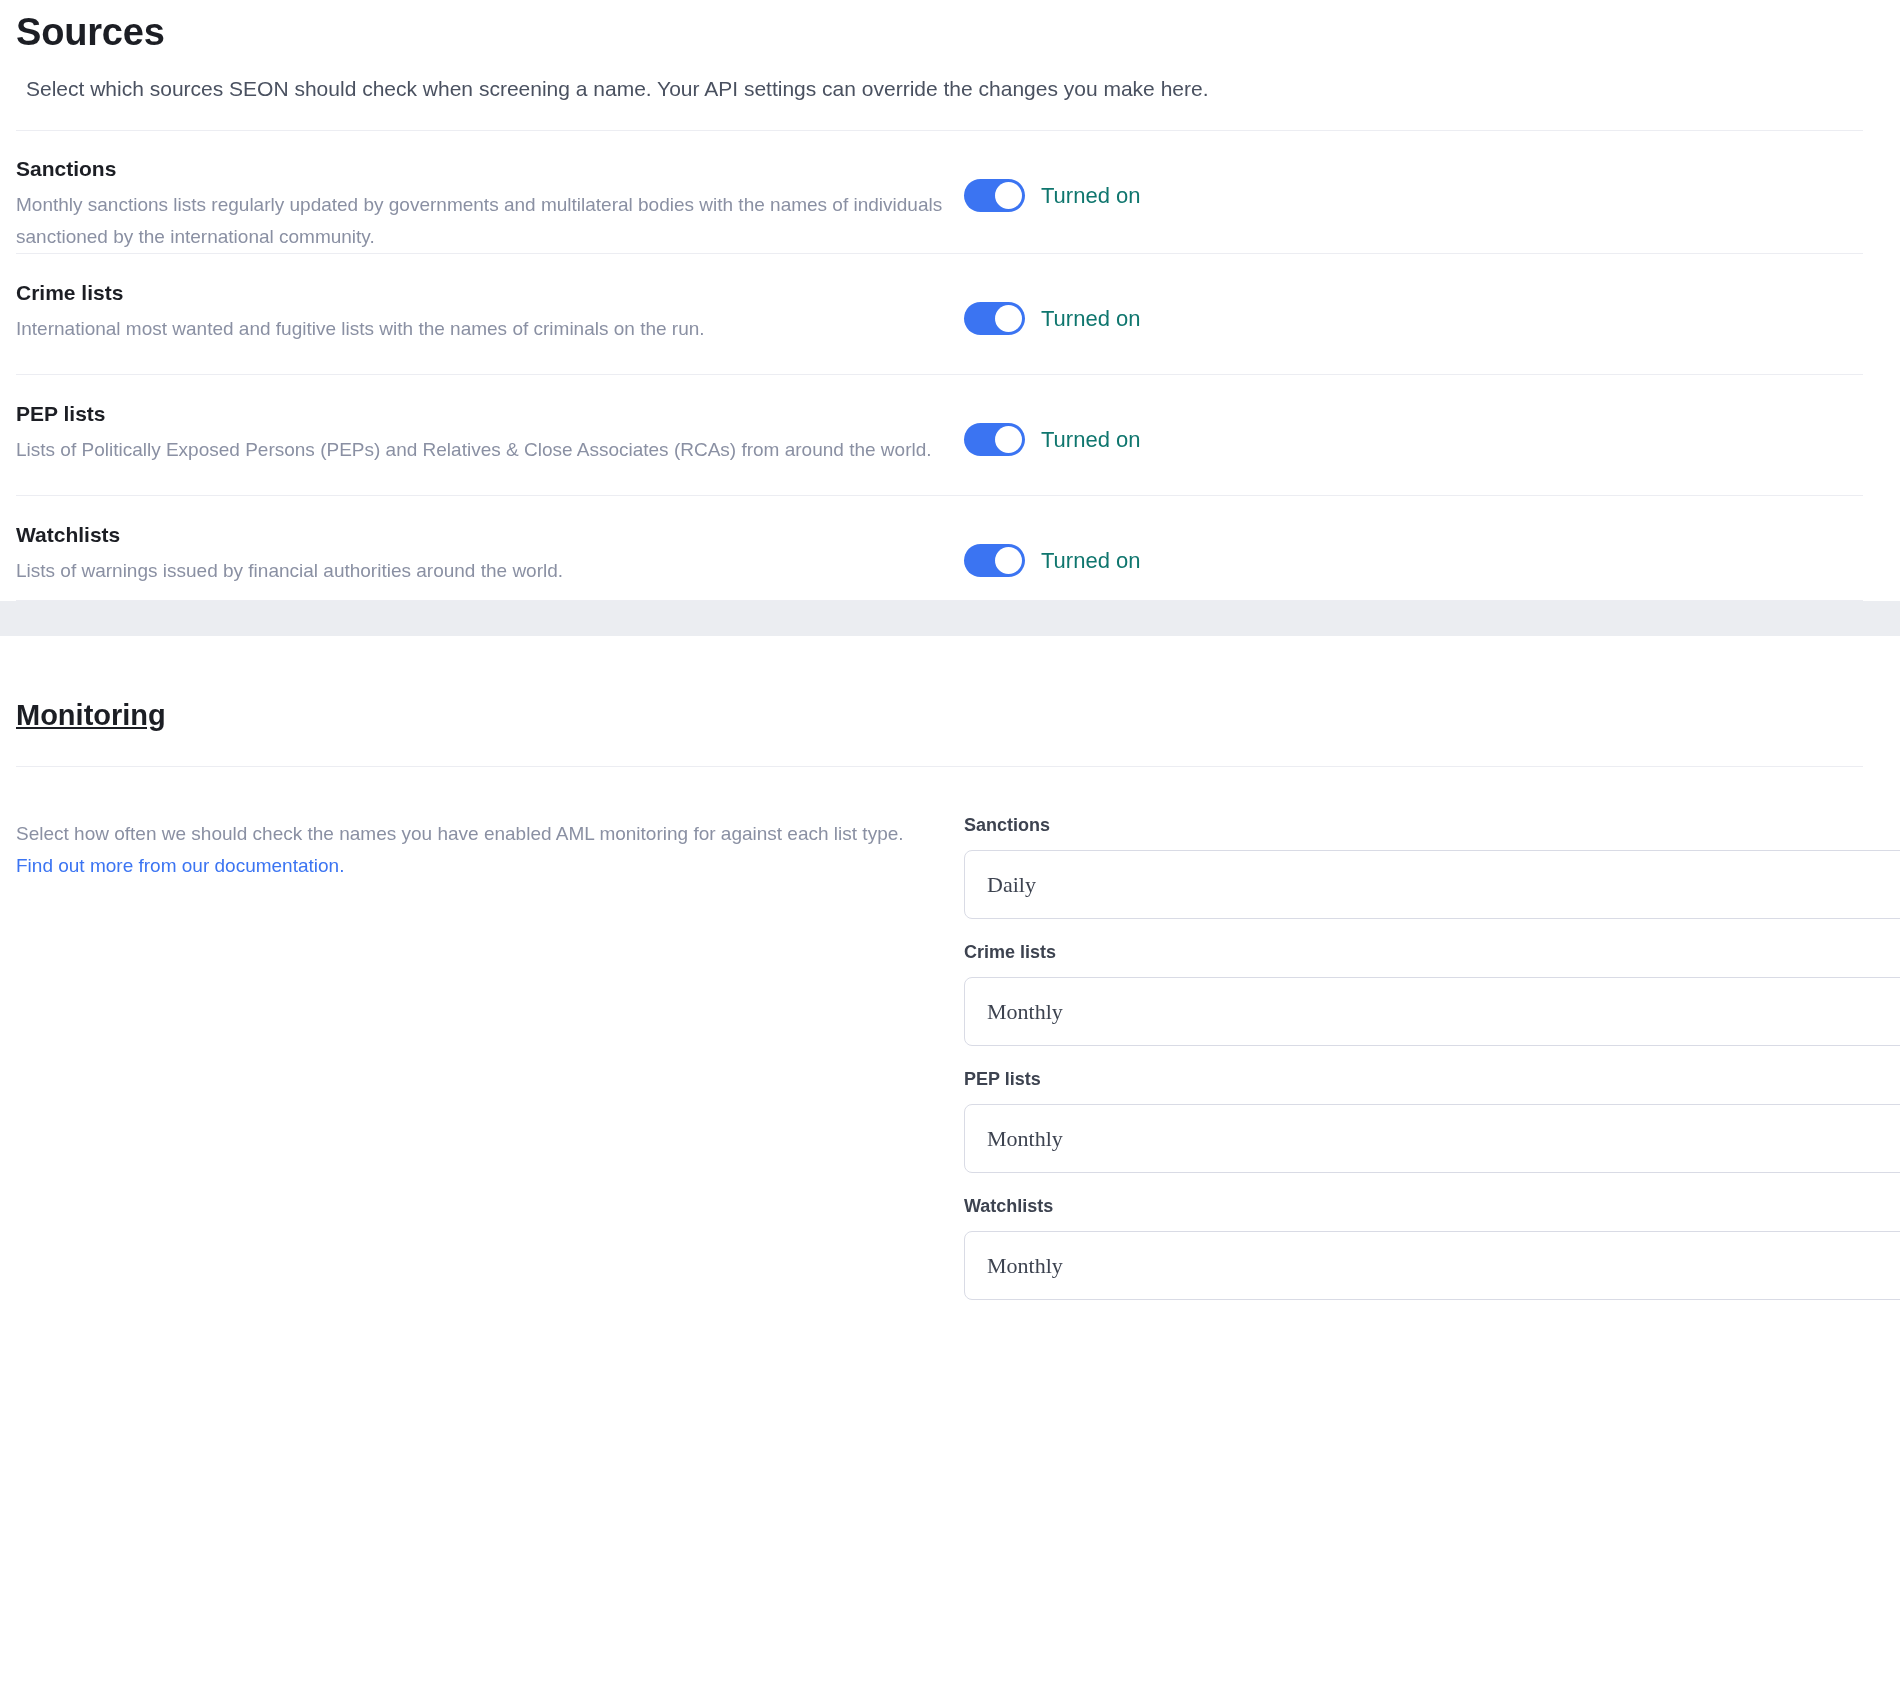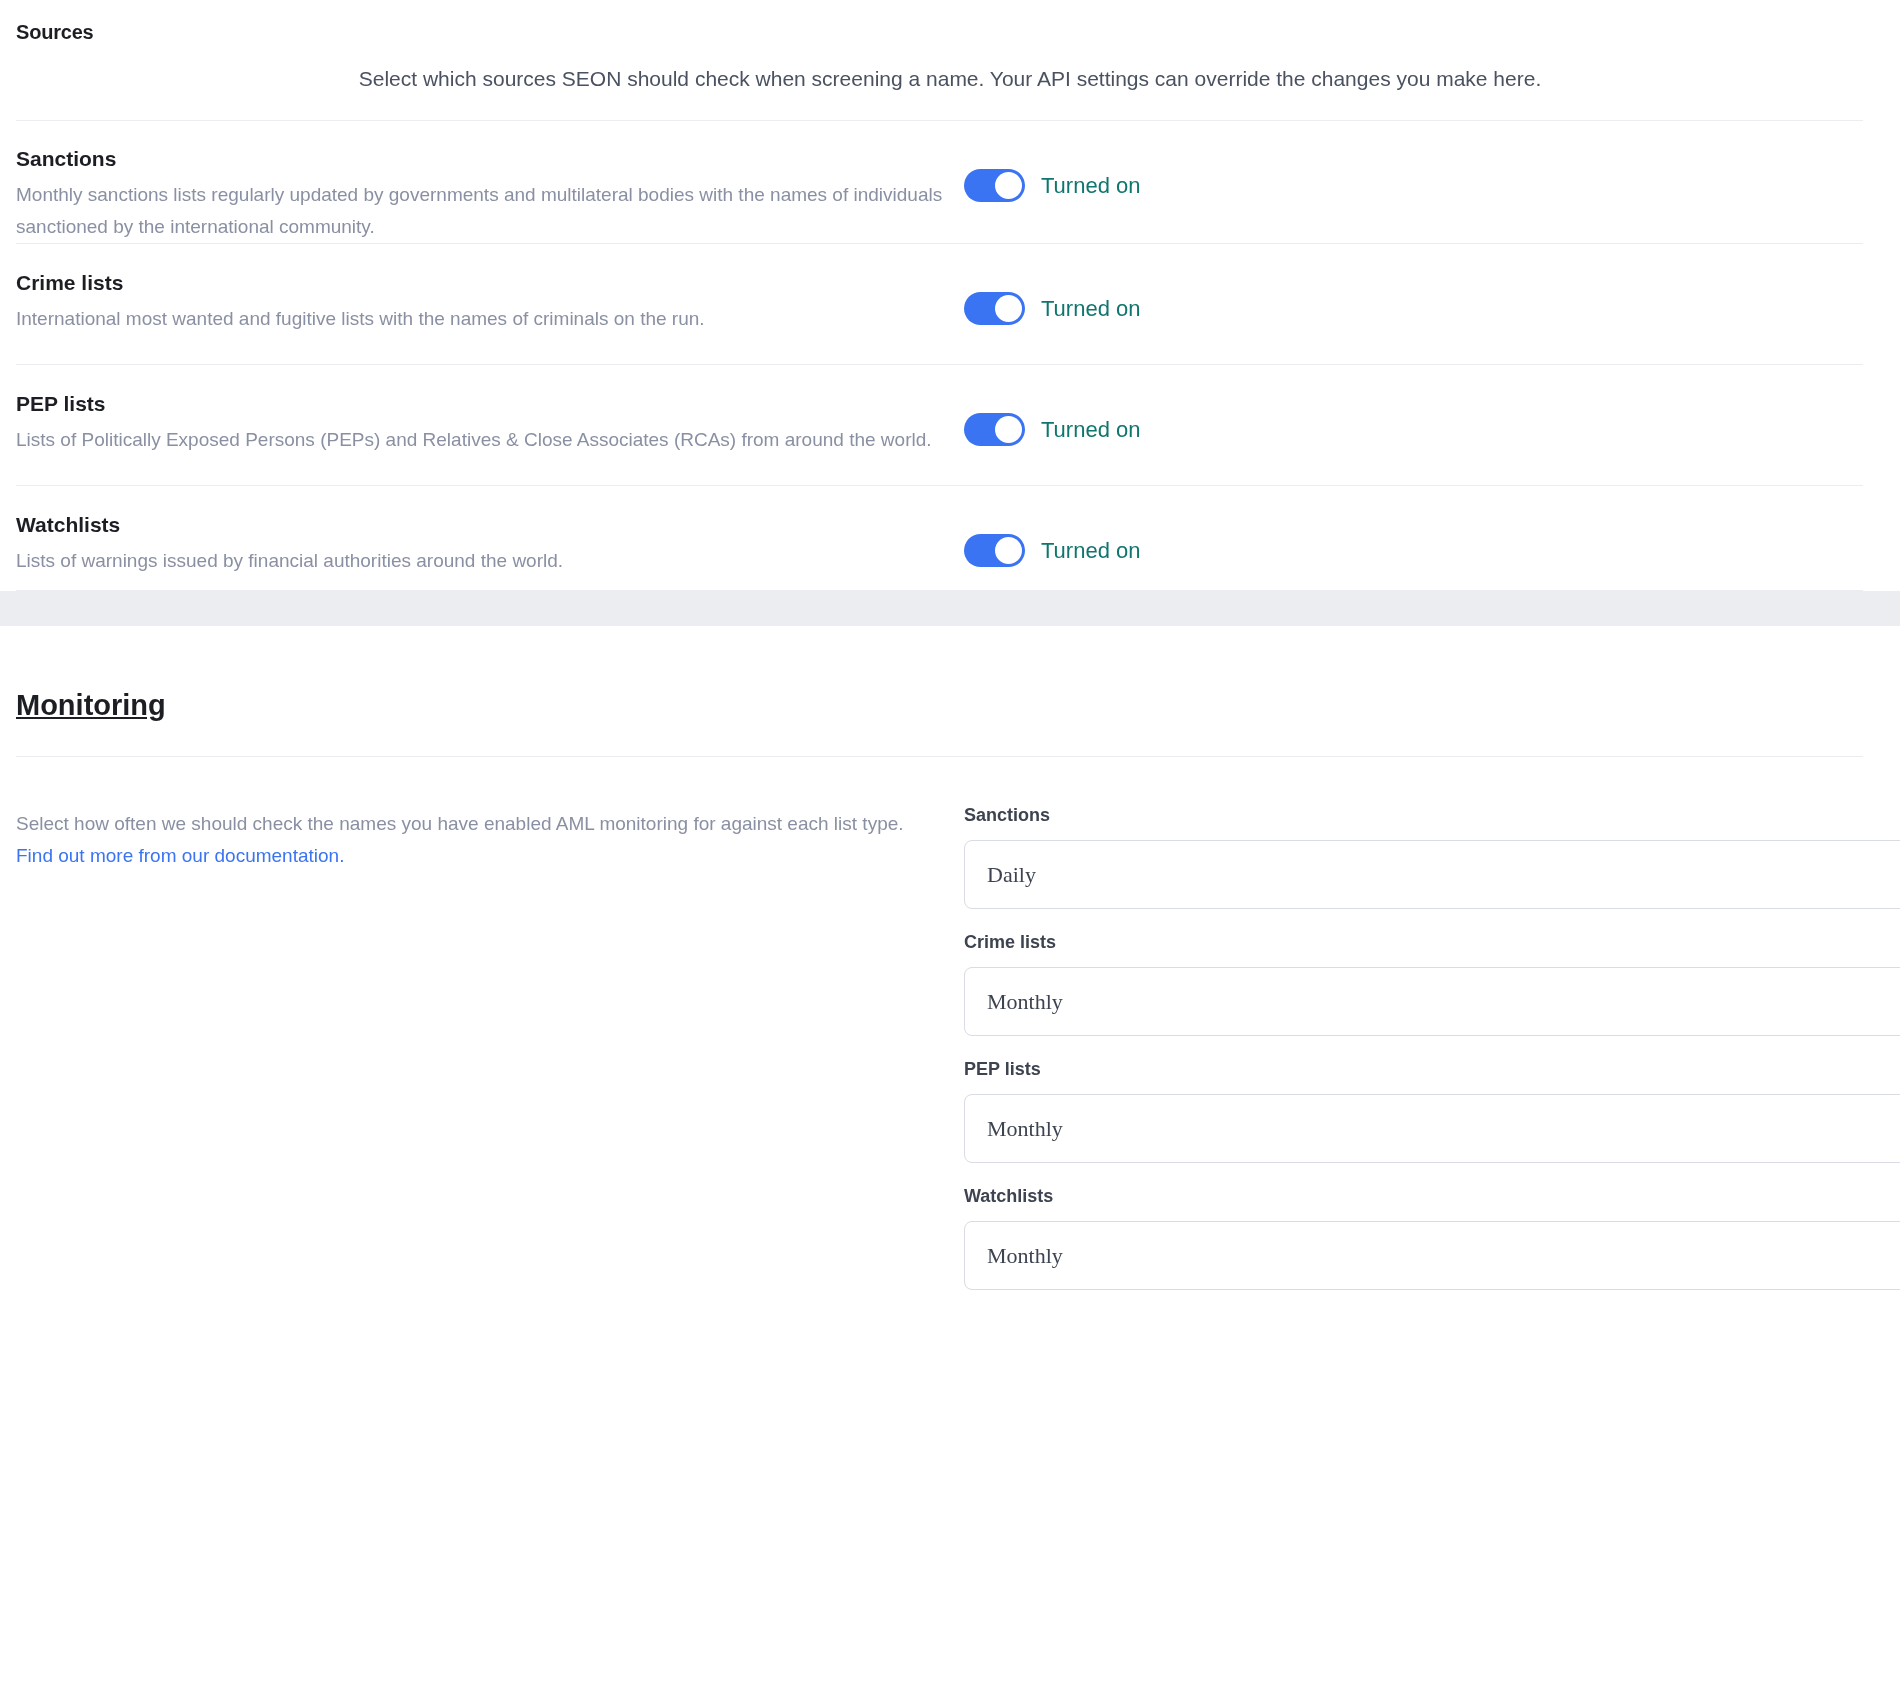--- a/index.html
+++ b/index.html
@@ -20,36 +20,35 @@
     background: #ffffff;
     padding: 0 16px;
   }
 
   
   .sources-panel {
     padding-top: 8px;
   }
 
   .section-title {
-    font-size: 20px;
+    font-size: 38px;
     font-weight: bold;
     color: #1c1e24;
     line-height: 36px;
     letter-spacing: -0.2px;
     margin: 0;
     padding-top: 6px;
   }
 
   .section-subtitle {
     font-size: 21px;
     color: #4a5160;
     line-height: 28px;
-    margin: 0;
+    margin: 10px;
     padding-top: 15px;
-    text-align: center;
   }
 
   .divider {
     height: 1px;
     background: #ecedf2;
     width: 1847px;
     margin: 0;
   }
 
   .sources-divider-top {

